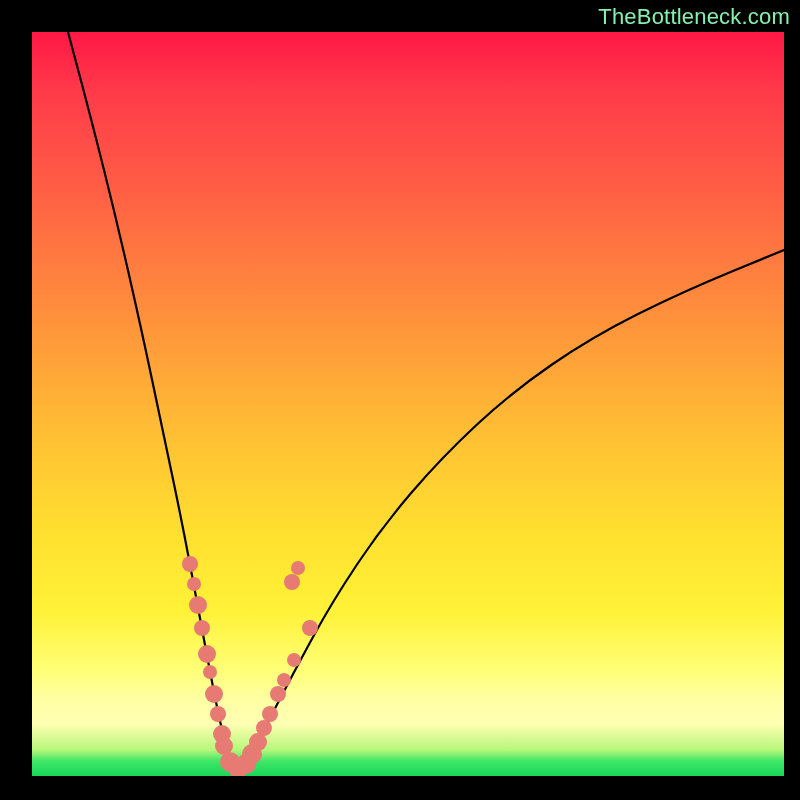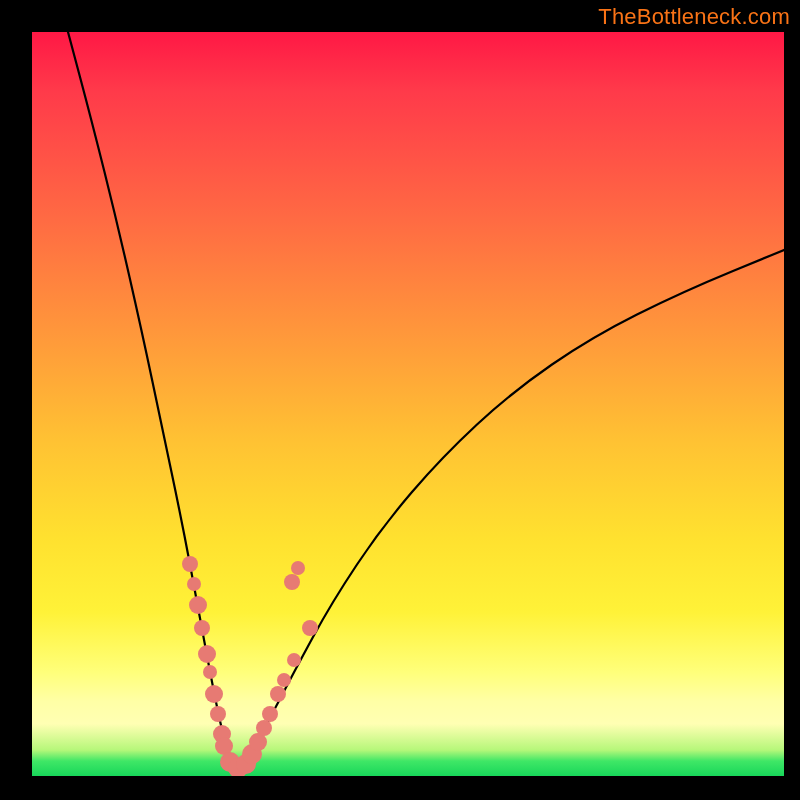--- a/index.html
+++ b/index.html
@@ -14,21 +14,21 @@
   .stage {
     position: relative;
     width: 800px;
     height: 800px;
     background: #000;
   }
   .watermark {
     position: absolute;
     top: 4px;
     right: 10px;
-    color: #f97316;
+    color: #86efac;
     font-size: 22px;
     font-weight: 400;
     letter-spacing: 0.2px;
     z-index: 5;
   }
   
   .plot {
     position: absolute;
     left: 32px;
     top: 32px;

